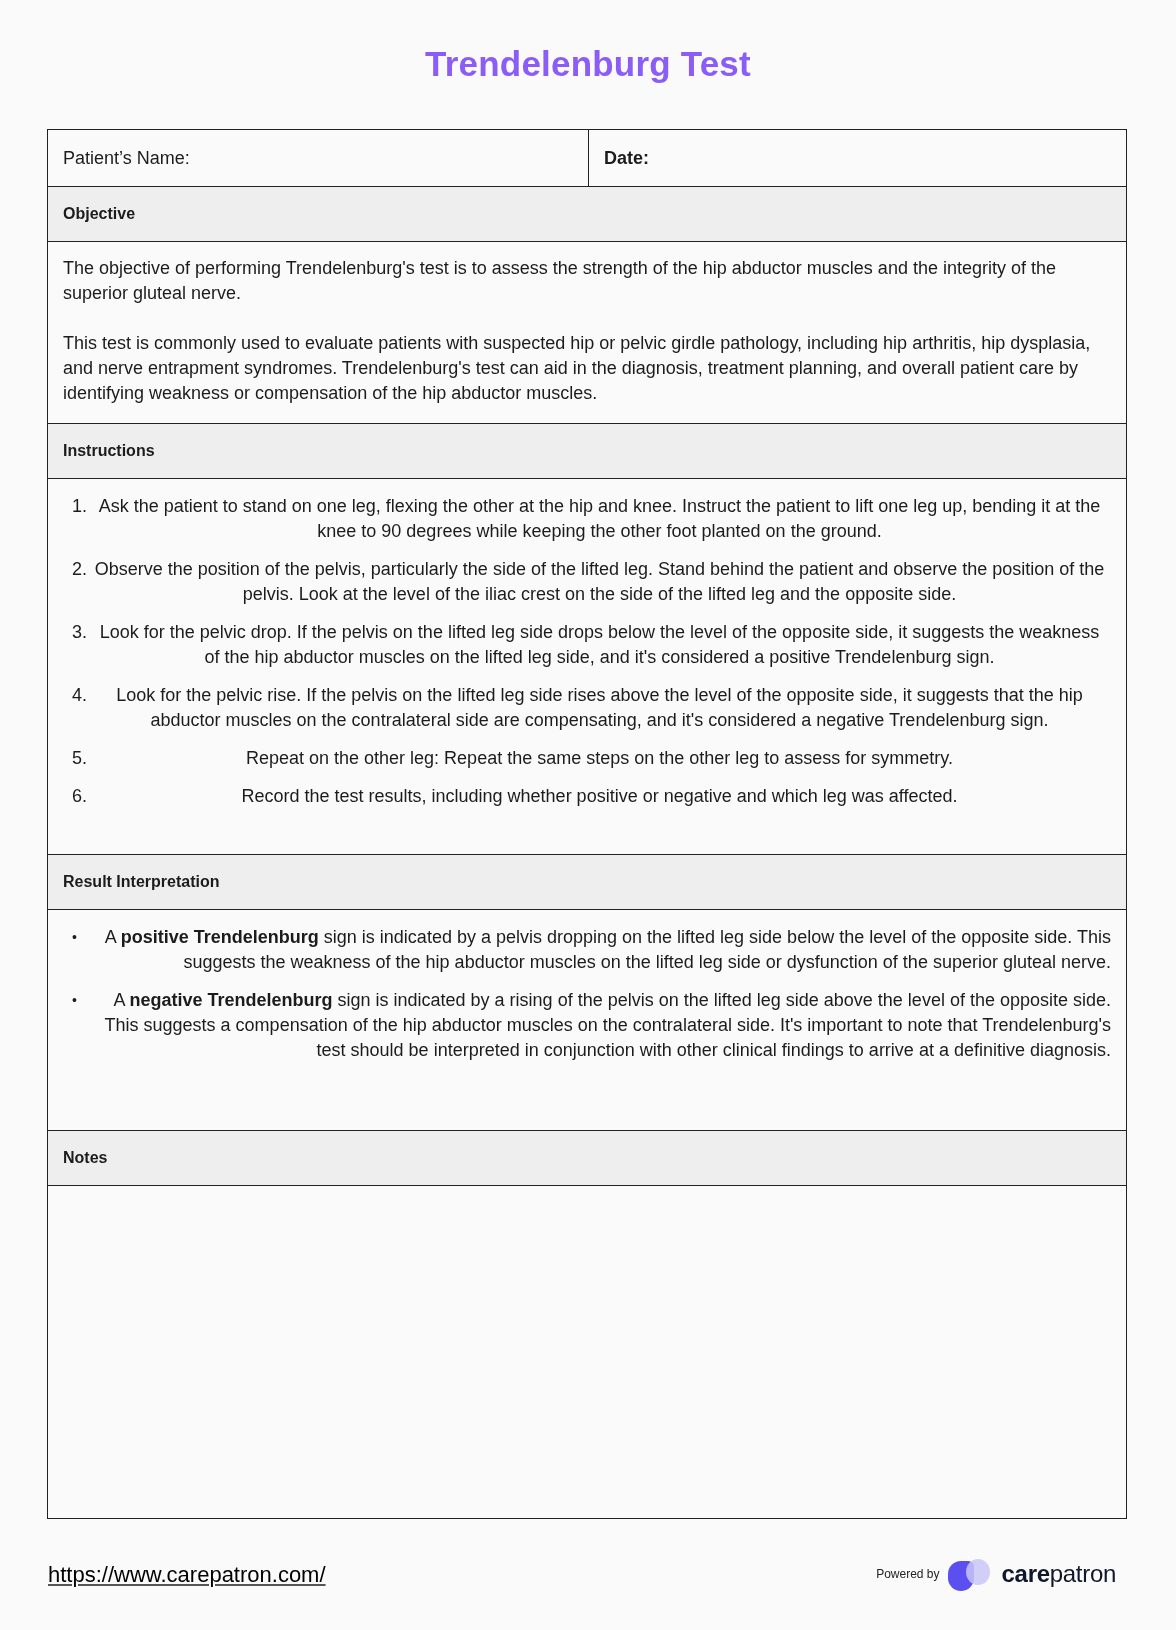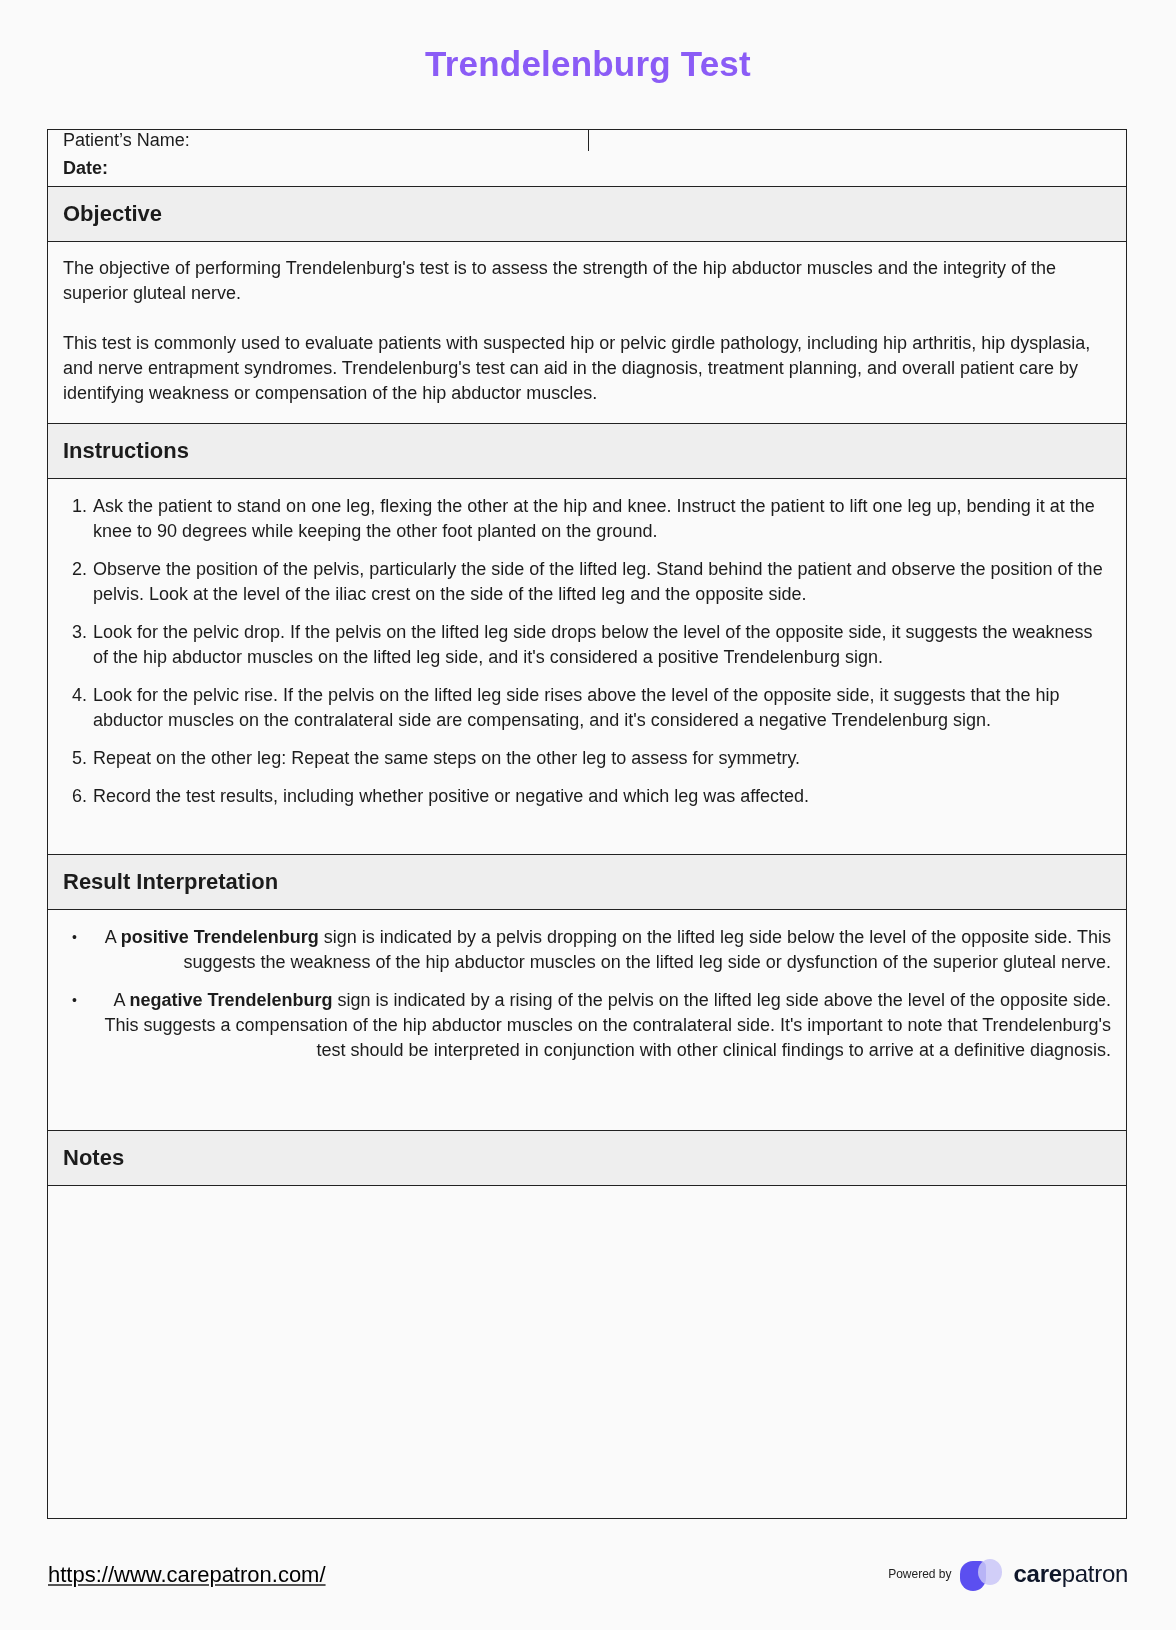--- a/index.html
+++ b/index.html
@@ -16,55 +16,55 @@
     text-align: center;
     font-size: 35px; font-weight: bold;
     color: #8b5cf6;
     letter-spacing: 0.2px;
   }
   .form {
     position: absolute; left: 47px; top: 129px; width: 1080px;
     border: 1.5px solid #222;
     box-sizing: border-box;
   }
-  .row-info { display: flex; height: 56px; border-bottom: 1.5px solid #222; flex-direction: column; }
+  .row-info { display: flex; height: 56px; border-bottom: 1.5px solid #222; }
   .cell { display: flex; align-items: center; padding-left: 15px; font-size: 18px; box-sizing: border-box; }
   .cell.name { width: 541px; border-right: 1.5px solid #222; }
   .cell.date { flex: 1; font-weight: bold; }
   .sec-head {
     height: 55px; background: #eeeeee;
     border-bottom: 1.5px solid #222;
     display: flex; align-items: center; padding-left: 15px;
-    font-weight: bold; font-size: 22px;
+    font-weight: bold; font-size: 16px;
     box-sizing: border-box;
   }
   .sec-body {
     border-bottom: 1.5px solid #222;
     font-size: 18px; line-height: 25px;
     box-sizing: border-box;
   }
   .obj-body { height: 182px; padding: 14px 15px 0 15px; }
   .obj-body p { margin: 0 0 25px 0; }
   .ins-body { height: 376px; padding: 15px 20px 0 15px; }
   .ins-body ol { margin: 0; padding-left: 29px; }
-  .ins-body li { margin-bottom: 13px; padding-left: 1px; }
+  .ins-body li { margin-bottom: 13px; padding-left: 1px; text-align: center; }
   .res-body { height: 221px; padding: 15px 15px 0 15px; text-align: right; }
   .res-body ul { margin: 0; padding-left: 29px; list-style: none; }
   .res-body li { position: relative; margin-bottom: 13px; }
   .res-body li::before {
     content: "•"; position: absolute; left: -20px; top: 0; font-size: 14px;
   }
   .notes-body { height: 332px; border-bottom: none; }
   .footer-url {
     position: absolute; left: 48px; top: 1562px;
     font-size: 22px; color: #000000; text-decoration: underline;
     text-decoration-color: #555;
   }
   .powered {
-    position: absolute; right: 48px; top: 1557px;
+    position: absolute; right: 60px; top: 1557px;
     display: flex; align-items: center;
   }
   .powered-label { font-size: 12px; color: #222; margin-right: 8px; }
   .logo-mark { width: 46px; height: 34px; position: relative; margin-right: 8px; }
   .logo-mark .a {
     position: absolute; left: 0; top: 4px; width: 26px; height: 30px;
     background: #5b4ff0; border-radius: 14px 6px 14px 14px;
   }
   .logo-mark .b {
     position: absolute; left: 18px; top: 2px; width: 24px; height: 26px;

